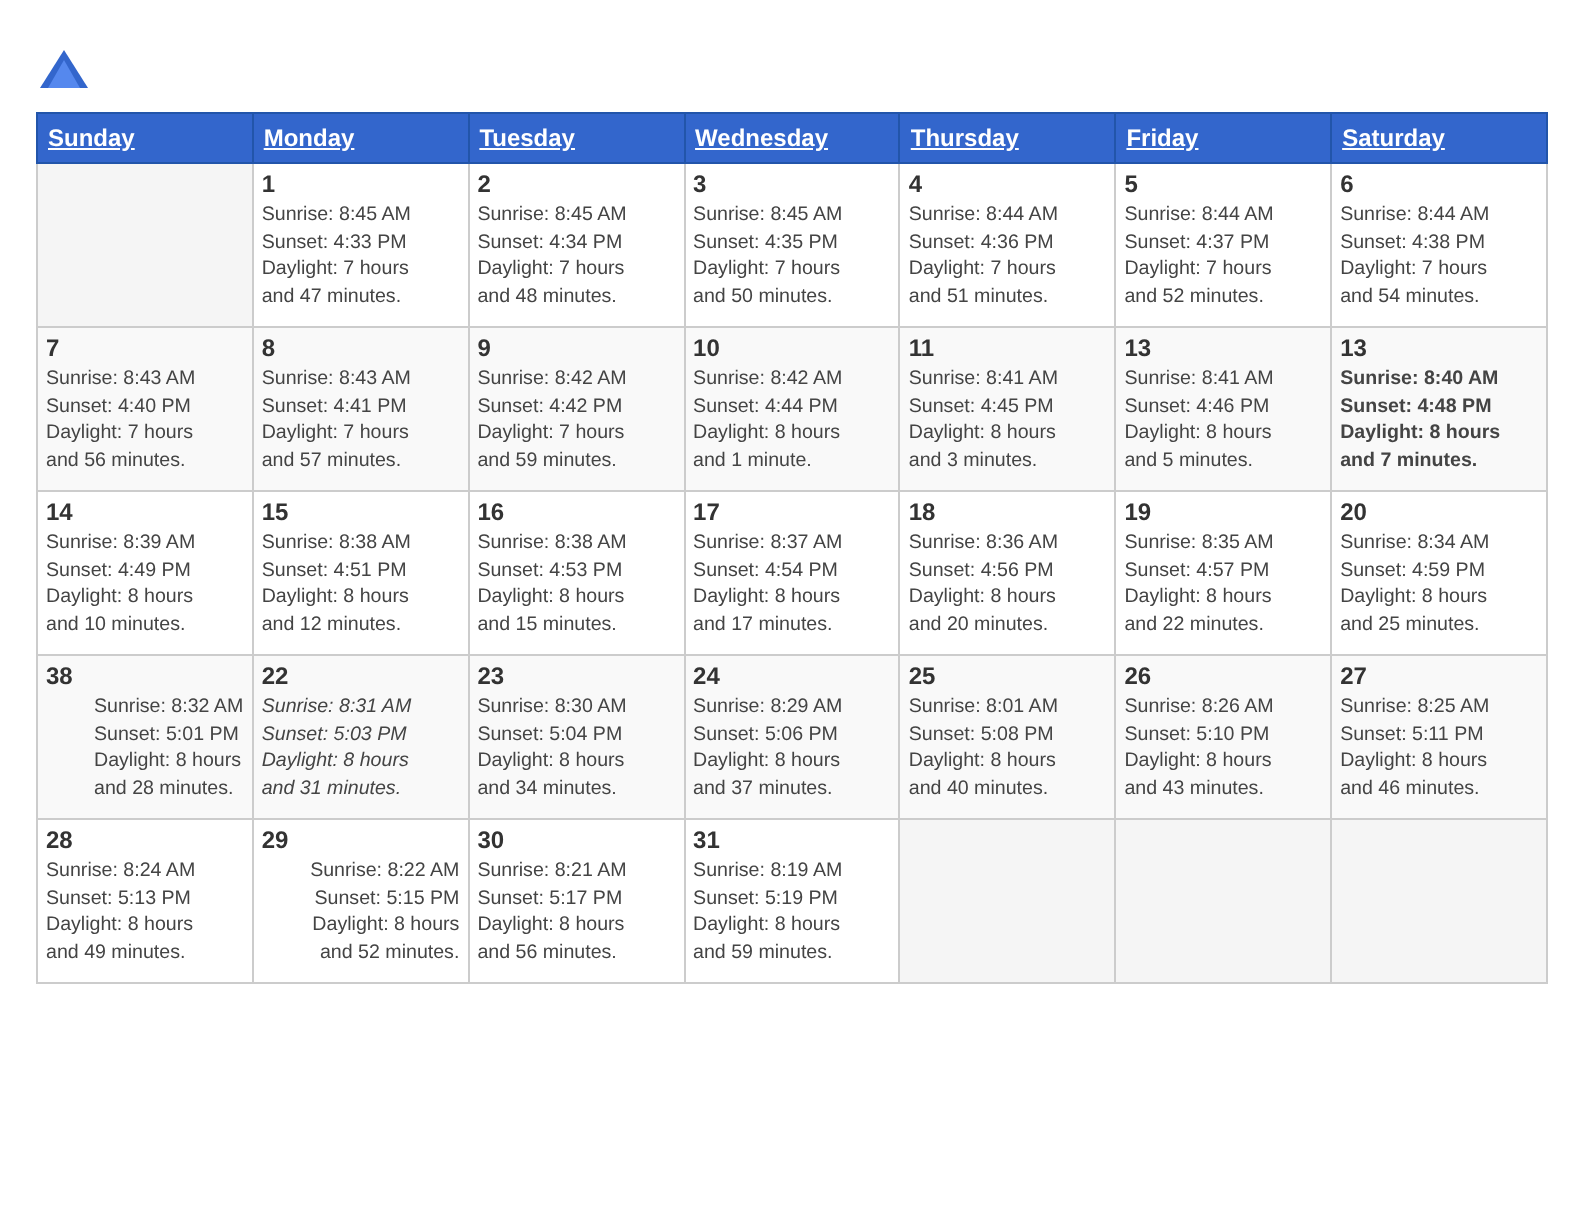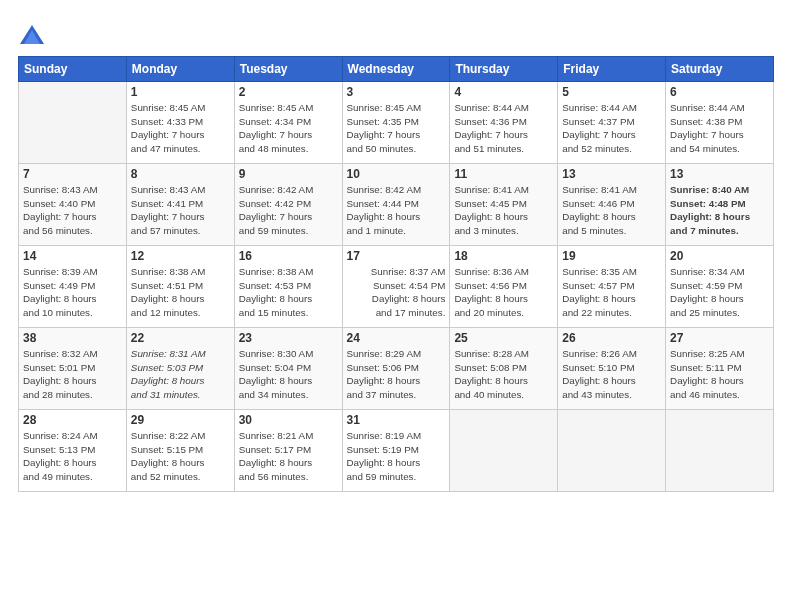--- a/index.html
+++ b/index.html
@@ -68,20 +68,21 @@
       font-size: 10.5px;
     }
     th {
       background-color: #3366cc;
       color: #fff;
       text-align: left;
       padding: 5px 5px;
       font-size: 12px;
       font-weight: bold;
       border: 1px solid #2255aa;
+      text-decoration: underline;
     }
     td {
       border: 1px solid #ccc;
       vertical-align: top;
       padding: 3px 4px;
       height: 82px;
       background: #fff;
     }
     td.empty {
       background: #f5f5f5;
@@ -234,36 +235,36 @@
         </tr>
         <tr>
           <td>
             <span class="day-num">14</span>
             <div class="day-info" style="white-space: pre-line;">Sunrise: 8:39 AM
 Sunset: 4:49 PM
 Daylight: 8 hours
 and 10 minutes.</div>
           </td>
           <td>
-            <span class="day-num">12</span>
+            <span class="day-num">15</span>
             <div class="day-info" style="white-space: pre-line;">Sunrise: 8:38 AM
 Sunset: 4:51 PM
 Daylight: 8 hours
 and 12 minutes.</div>
           </td>
           <td>
             <span class="day-num">16</span>
             <div class="day-info" style="white-space: pre-line;">Sunrise: 8:38 AM
 Sunset: 4:53 PM
 Daylight: 8 hours
 and 15 minutes.</div>
           </td>
           <td>
             <span class="day-num">17</span>
-            <div class="day-info" style="white-space: pre-line; text-align: right;">Sunrise: 8:37 AM
+            <div class="day-info" style="white-space: pre-line;">Sunrise: 8:37 AM
 Sunset: 4:54 PM
 Daylight: 8 hours
 and 17 minutes.</div>
           </td>
           <td>
             <span class="day-num">18</span>
             <div class="day-info" style="white-space: pre-line;">Sunrise: 8:36 AM
 Sunset: 4:56 PM
 Daylight: 8 hours
 and 20 minutes.</div>
@@ -279,21 +280,21 @@
             <span class="day-num">20</span>
             <div class="day-info" style="white-space: pre-line;">Sunrise: 8:34 AM
 Sunset: 4:59 PM
 Daylight: 8 hours
 and 25 minutes.</div>
           </td>
         </tr>
         <tr>
           <td>
             <span class="day-num">38</span>
-            <div class="day-info" style="white-space: pre-line;">Sunrise: 8:32 AM
+            <div class="day-info" style="white-space: pre-line; margin-left: 24px;">Sunrise: 8:32 AM
 Sunset: 5:01 PM
 Daylight: 8 hours
 and 28 minutes.</div>
           </td>
           <td>
             <span class="day-num">22</span>
             <div class="day-info" style="white-space: pre-line; font-style: italic;">Sunrise: 8:31 AM
 Sunset: 5:03 PM
 Daylight: 8 hours
 and 31 minutes.</div>
@@ -307,21 +308,21 @@
           </td>
           <td>
             <span class="day-num">24</span>
             <div class="day-info" style="white-space: pre-line;">Sunrise: 8:29 AM
 Sunset: 5:06 PM
 Daylight: 8 hours
 and 37 minutes.</div>
           </td>
           <td>
             <span class="day-num">25</span>
-            <div class="day-info" style="white-space: pre-line;">Sunrise: 8:28 AM
+            <div class="day-info" style="white-space: pre-line;">Sunrise: 8:01 AM
 Sunset: 5:08 PM
 Daylight: 8 hours
 and 40 minutes.</div>
           </td>
           <td>
             <span class="day-num">26</span>
             <div class="day-info" style="white-space: pre-line;">Sunrise: 8:26 AM
 Sunset: 5:10 PM
 Daylight: 8 hours
 and 43 minutes.</div>
@@ -337,21 +338,21 @@
         <tr>
           <td>
             <span class="day-num">28</span>
             <div class="day-info" style="white-space: pre-line;">Sunrise: 8:24 AM
 Sunset: 5:13 PM
 Daylight: 8 hours
 and 49 minutes.</div>
           </td>
           <td>
             <span class="day-num">29</span>
-            <div class="day-info" style="white-space: pre-line;">Sunrise: 8:22 AM
+            <div class="day-info" style="white-space: pre-line; text-align: right;">Sunrise: 8:22 AM
 Sunset: 5:15 PM
 Daylight: 8 hours
 and 52 minutes.</div>
           </td>
           <td>
             <span class="day-num">30</span>
             <div class="day-info" style="white-space: pre-line;">Sunrise: 8:21 AM
 Sunset: 5:17 PM
 Daylight: 8 hours
 and 56 minutes.</div>

